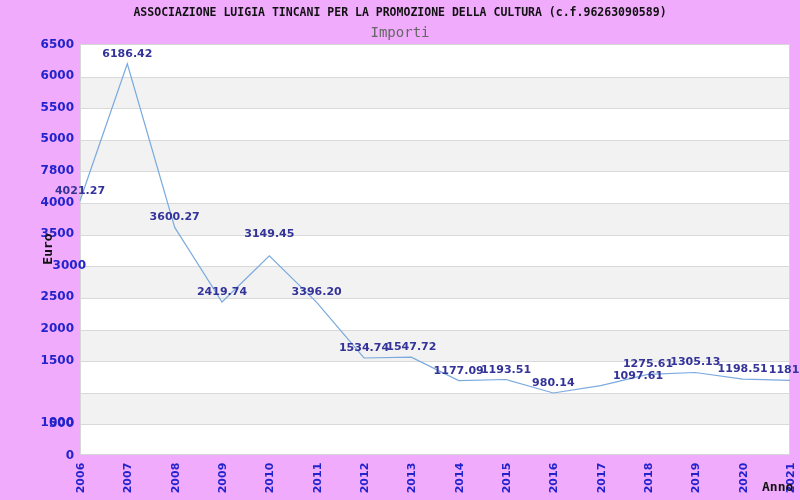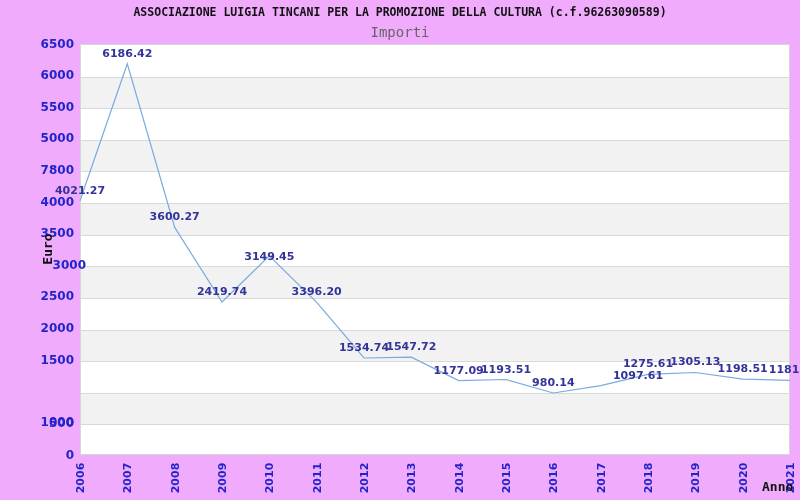--- a/index.html
+++ b/index.html
@@ -94,21 +94,21 @@
       <div class="xtick" style="left: 648px; top: 478px;">2018</div>
       <div class="xtick" style="left: 695.333px; top: 478px;">2019</div>
       <div class="xtick" style="left: 742.667px; top: 478px;">2020</div>
       <div class="xtick" style="left: 790px; top: 478px;">2021</div>
     </div>
   <div id="pointlabels">
       <div class="pointlabel" style="left: 80px; top: 183.732px;">4021.27</div>
       <div class="pointlabel" style="left: 127.333px; top: 46.8279px;">6186.42</div>
       <div class="pointlabel" style="left: 174.667px; top: 210.352px;">3600.27</div>
       <div class="pointlabel" style="left: 222px; top: 284.998px;">2419.74</div>
-      <div class="pointlabel" style="left: 269.333px; top: 250px; text-align: right;">3149.45</div>
+      <div class="pointlabel" style="left: 269.333px; top: 227px; text-align: right;">3149.45</div>
       <div class="pointlabel" style="left: 316.667px; top: 285.371px;">3396.20</div>
       <div class="pointlabel" style="left: 364px; top: 340.957px;">1534.74</div>
       <div class="pointlabel" style="left: 411.333px; top: 340.136px;">1547.72</div>
       <div class="pointlabel" style="left: 458.667px; top: 363.572px;">1177.09</div>
       <div class="pointlabel" style="left: 506px; top: 362.533px;">1193.51</div>
       <div class="pointlabel" style="left: 553.333px; top: 376.025px;">980.14</div>
       <div class="pointlabel" style="left: 606px; top: 368.597px; margin-left: 32px;">1097.61</div>
       <div class="pointlabel" style="left: 648px; top: 357.342px;">1275.61</div>
       <div class="pointlabel" style="left: 695.333px; top: 355.476px;">1305.13</div>
       <div class="pointlabel" style="left: 742.667px; top: 362.217px;">1198.51</div>

